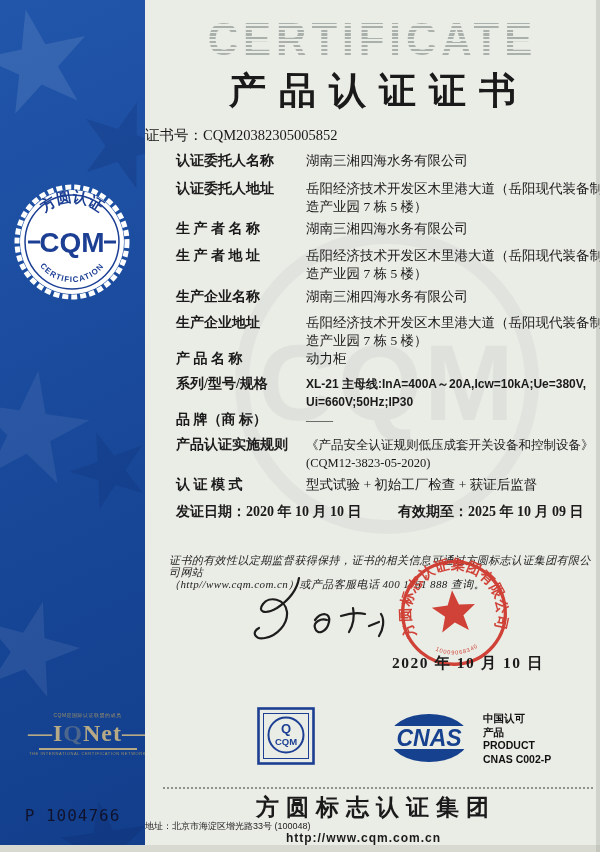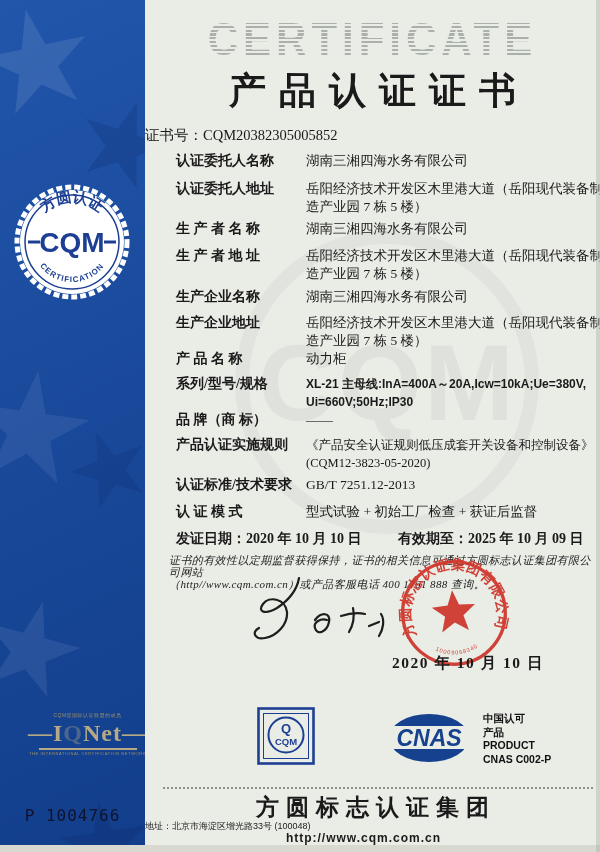--- a/index.html
+++ b/index.html
@@ -185,27 +185,20 @@
           </div>
       </div>
       <div class="row rule">
         <div class="lbl">产品认证实施规则</div>
         <div class="val">
             <div>《产品安全认证规则低压成套开关设备和控制设备》</div>
             <div>(CQM12-3823-05-2020)</div>
           </div>
       </div>
       <div class="row">
-        <div class="lbl">认证标准/技术要求</div>
-        <div class="val">
-            <div>GB/T 7251.12-2013</div>
-            <div></div>
-          </div>
-      </div>
-      <div class="row">
         <div class="lbl">认 证 模 式</div>
         <div class="val">
             <div>型式试验 + 初始工厂检查 + 获证后监督</div>
             <div></div>
           </div>
       </div>
       <div class="dates">
         <span>发证日期：2020 年 10 月 10 日</span>
         <span class="expiry">有效期至：2025 年 10 月 09 日</span>
       </div>

